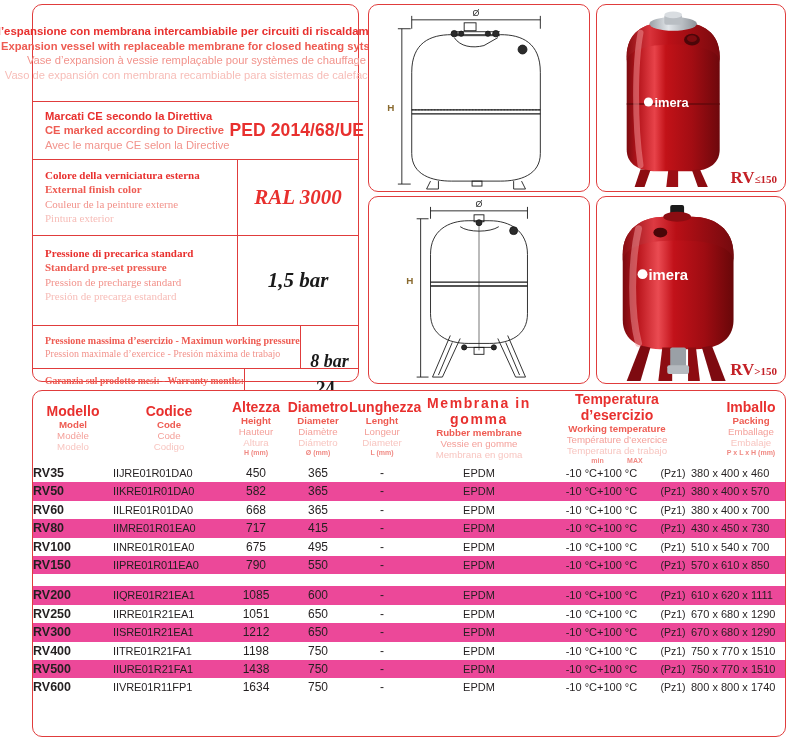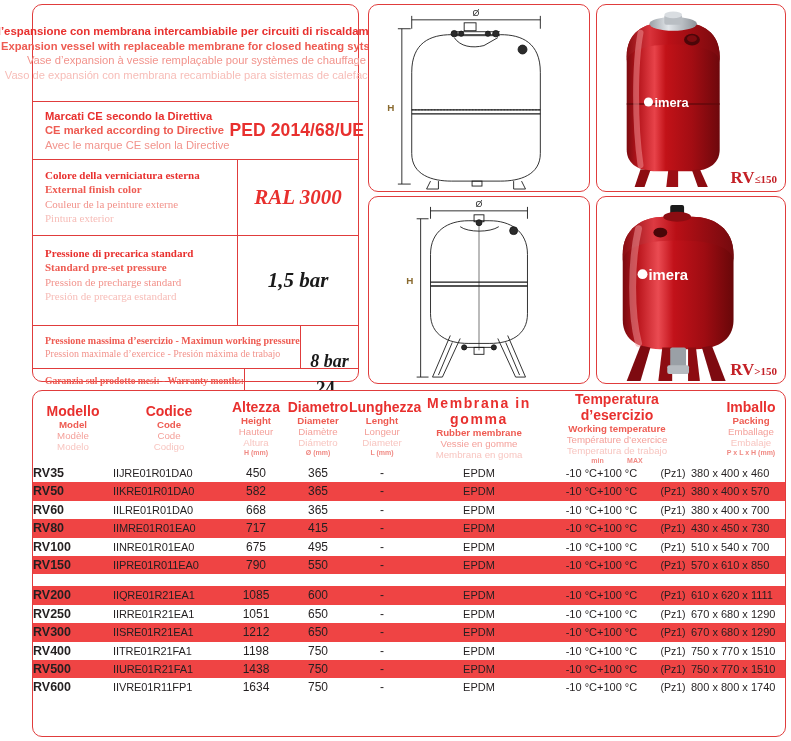--- a/index.html
+++ b/index.html
@@ -102,21 +102,21 @@
   .h3{color:#f4a09a;font-size:9.7px;display:block;}
   .h4{color:#f8c6c1;font-size:9.7px;display:block;}
   .hu{color:#f08a84;font-size:7px;font-weight:bold;display:block;padding-top:1px;}
   .spaced{letter-spacing:1.6px;}
 
   tbody td{
     font-size:12px;color:#231f20;text-align:center;
     height:18.4px;line-height:18.4px;white-space:nowrap;
     font-family:"Liberation Sans", sans-serif;
   }
-  tr.alt td{background:#ef4444;}
+  tr.alt td{background:#ec4899;}
   td.model{font-weight:bold;font-size:12.5px;text-align:left;padding-right:18px;}
   td.code{font-size:11px;text-align:left;padding-left:6px;letter-spacing:-.1px;}
   td.tmin{text-align:right;padding-right:6px;font-size:11px;}
   td.tmax{text-align:left;padding-left:6px;font-size:11px;}
   td.pz{font-size:10.5px;text-align:center;}
   td.pack{font-size:11px;text-align:left;padding-left:2px;}
   td.memb{font-size:11px;}
   tr.gap td{height:12px;background:#fff;}
 
   

